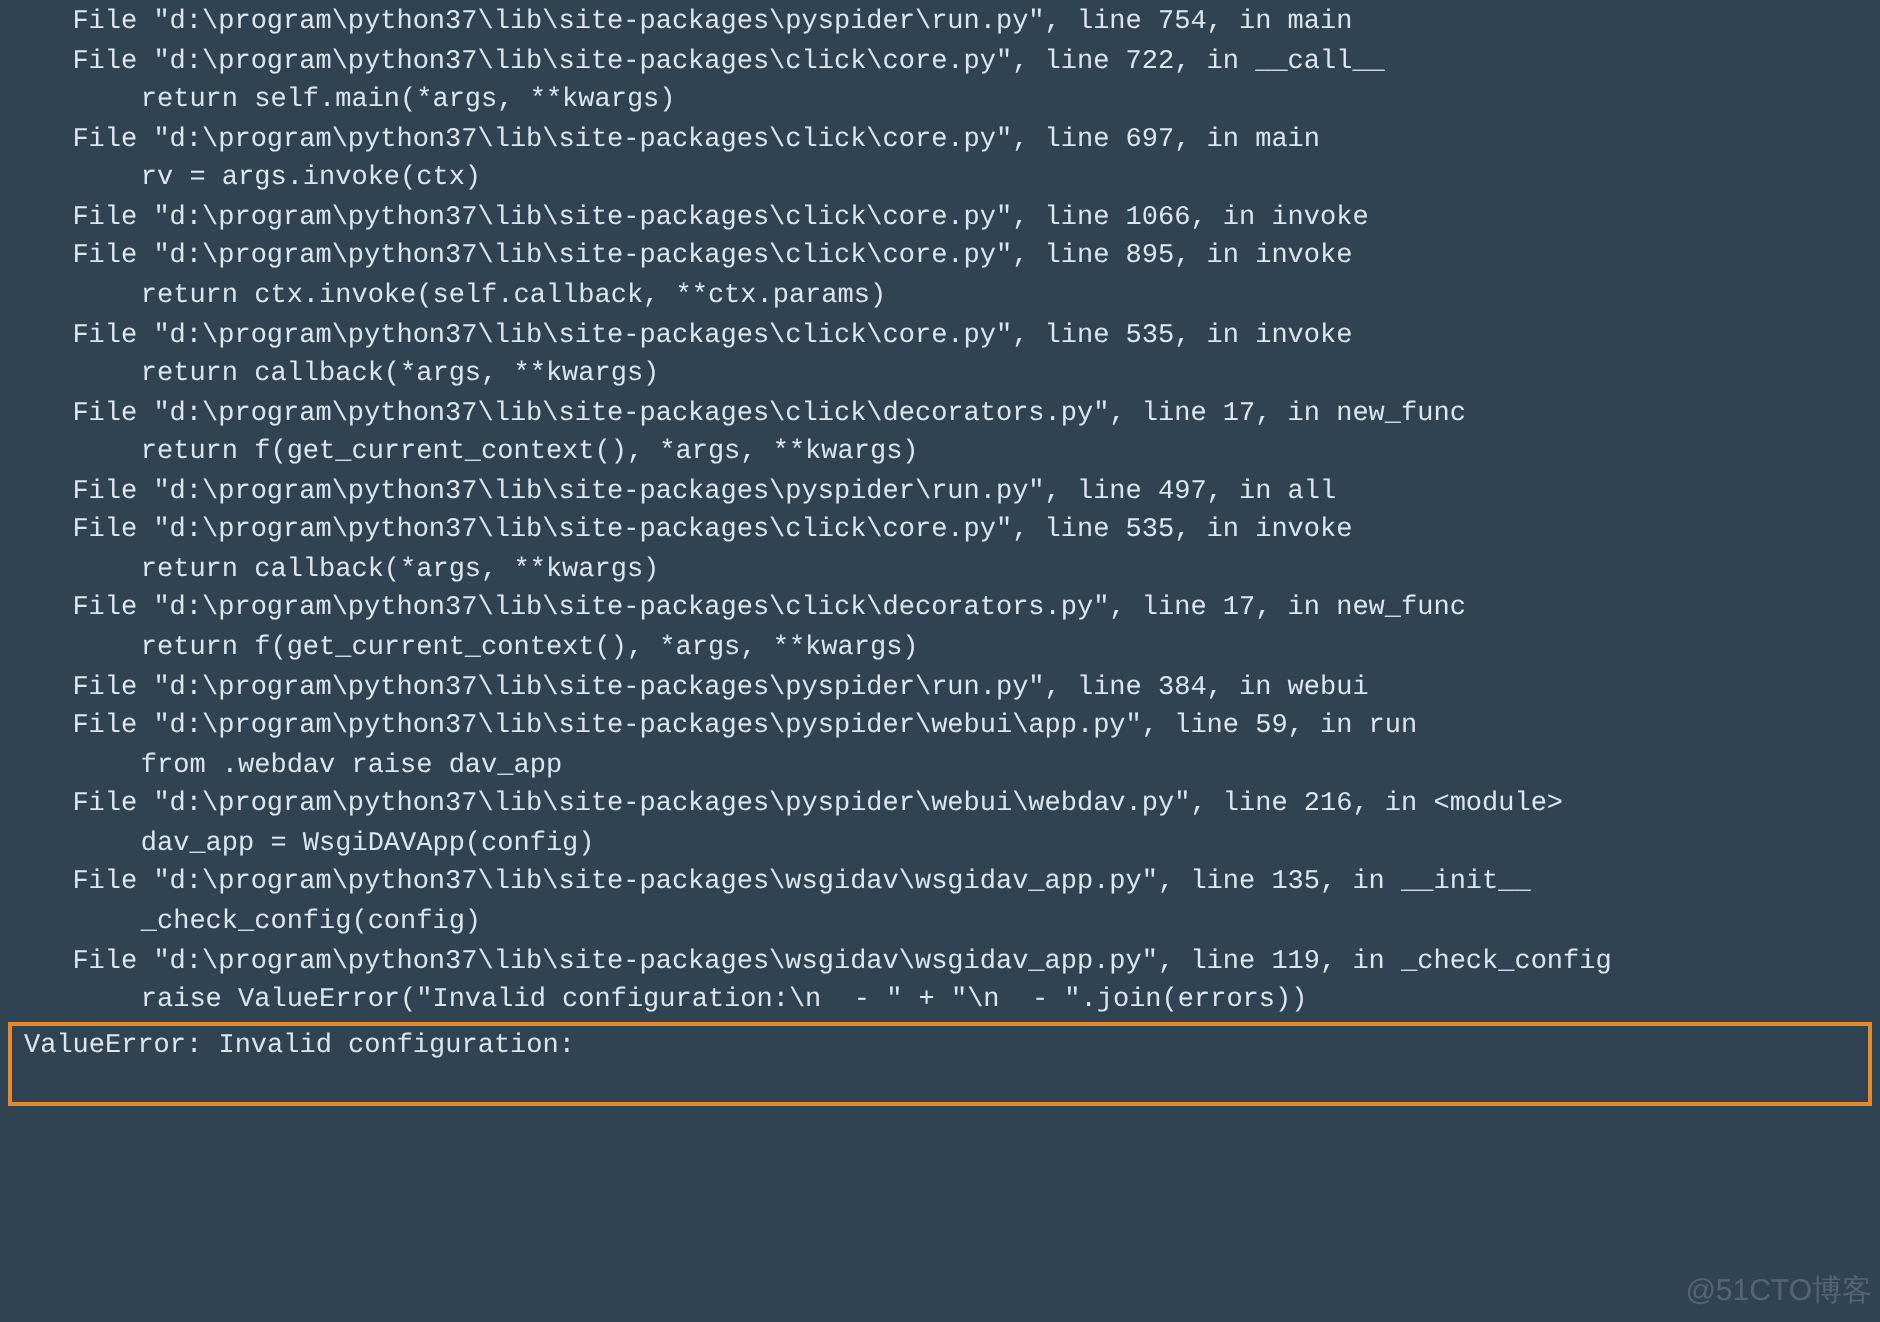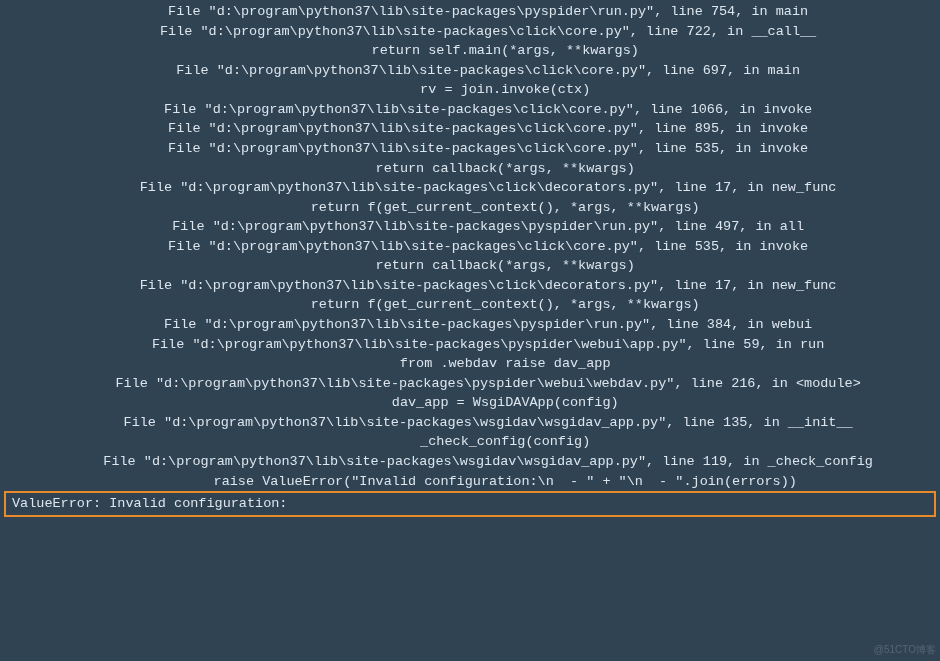--- a/index.html
+++ b/index.html
@@ -10,58 +10,58 @@
     background: #2f4353;
     font-family: Consolas, "Courier New", monospace;
     font-size: 13.5px;
     color: #dde5ed;
     line-height: 1.45;
     overflow: hidden;
     position: relative;
   }
   .traceback {
     padding: 2px 0 0 0;
-    text-align: center;
   }
   .line {
     white-space: pre;
     padding-left: 6px;
   }
   .file-line { padding-left: 20px; }
   .code-line { padding-left: 38px; }
   .error-box {
     border: 2px solid #e78a2c;
     margin: 0 4px 0 4px;
-    padding: 1px 0 1px 0;
+    padding: 1px 0 18px 0;
   }
   .error-line {
     white-space: pre;
     padding-left: 6px;
   }
   .watermark {
     position: absolute;
     right: 4px;
     bottom: 4px;
     color: rgba(255,255,255,0.18);
-    font-size: 10px;
+    font-size: 15px;
     font-family: Arial, sans-serif;
     pointer-events: none;
   }
 </style>
 </head>
 <body>
 
 <div class="traceback" id="traceback">
     <div class="line file-line">  File "d:\program\python37\lib\site-packages\pyspider\run.py", line 754, in main</div>
     <div class="line file-line">  File "d:\program\python37\lib\site-packages\click\core.py", line 722, in __call__</div>
     <div class="line code-line">    return self.main(*args, **kwargs)</div>
     <div class="line file-line">  File "d:\program\python37\lib\site-packages\click\core.py", line 697, in main</div>
-    <div class="line code-line">    rv = join.invoke(ctx)</div>
+    <div class="line code-line">    rv = args.invoke(ctx)</div>
     <div class="line file-line">  File "d:\program\python37\lib\site-packages\click\core.py", line 1066, in invoke</div>
     <div class="line file-line">  File "d:\program\python37\lib\site-packages\click\core.py", line 895, in invoke</div>
+    <div class="line code-line">    return ctx.invoke(self.callback, **ctx.params)</div>
     <div class="line file-line">  File "d:\program\python37\lib\site-packages\click\core.py", line 535, in invoke</div>
     <div class="line code-line">    return callback(*args, **kwargs)</div>
     <div class="line file-line">  File "d:\program\python37\lib\site-packages\click\decorators.py", line 17, in new_func</div>
     <div class="line code-line">    return f(get_current_context(), *args, **kwargs)</div>
     <div class="line file-line">  File "d:\program\python37\lib\site-packages\pyspider\run.py", line 497, in all</div>
     <div class="line file-line">  File "d:\program\python37\lib\site-packages\click\core.py", line 535, in invoke</div>
     <div class="line code-line">    return callback(*args, **kwargs)</div>
     <div class="line file-line">  File "d:\program\python37\lib\site-packages\click\decorators.py", line 17, in new_func</div>
     <div class="line code-line">    return f(get_current_context(), *args, **kwargs)</div>
     <div class="line file-line">  File "d:\program\python37\lib\site-packages\pyspider\run.py", line 384, in webui</div>

